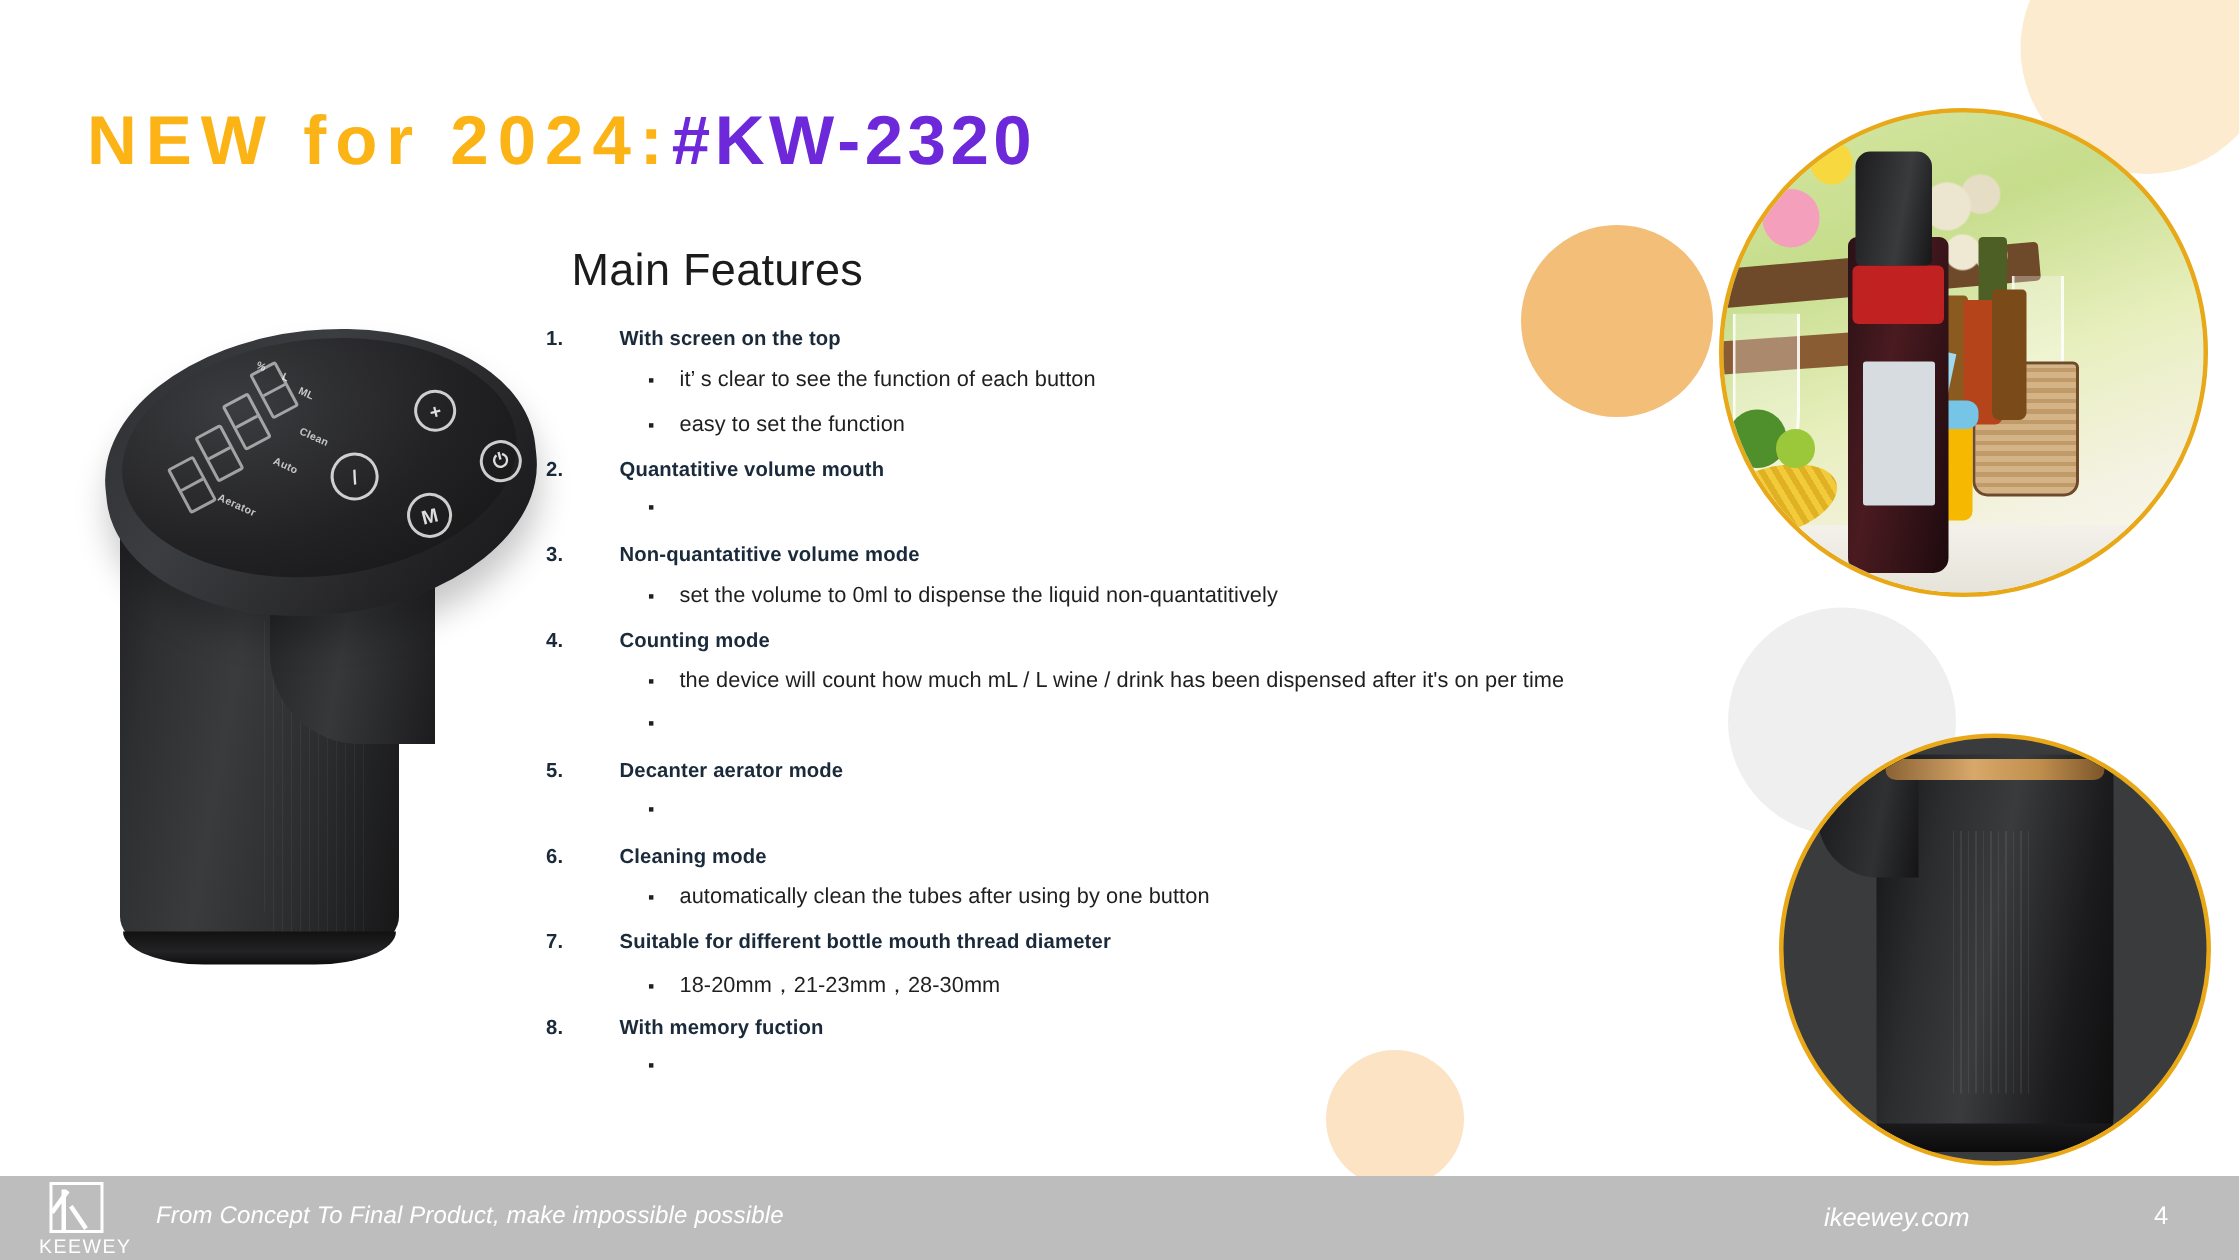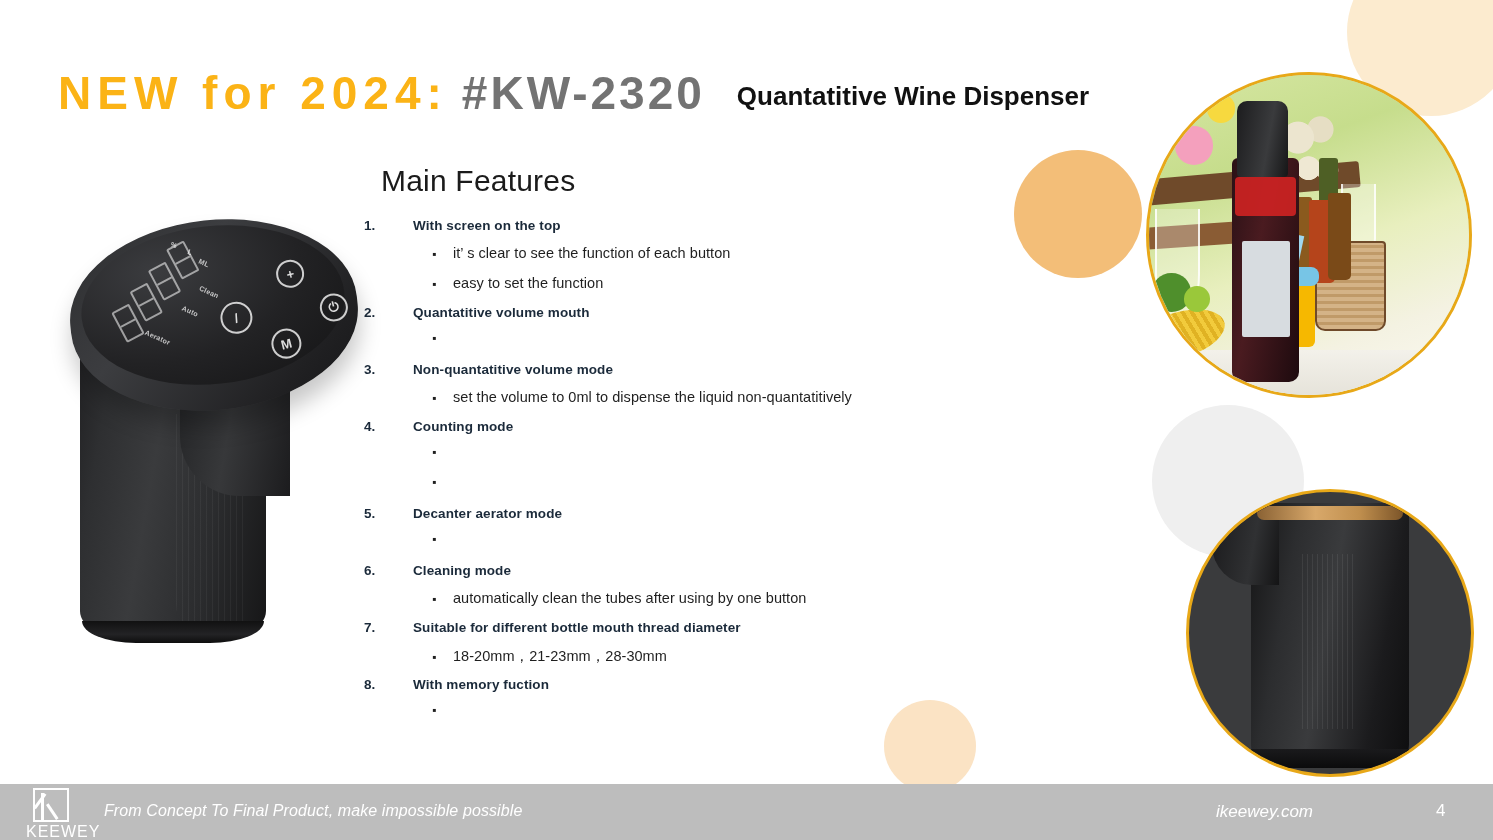--- a/index.html
+++ b/index.html
@@ -26,22 +26,22 @@
   
   #headline-row {
     position: absolute; left: 58px; top: 70px;
     display: flex; align-items: baseline; white-space: nowrap;
   }
   #title-new {
     font-size: 46px; font-weight: 700; color: #FBB316;
     letter-spacing: 6px; line-height: 1;
   }
   #title-model {
-    font-size: 46px; font-weight: 700; color: #737373;
-    letter-spacing: 3px; line-height: 1; margin-left: 14px;
+    font-size: 46px; font-weight: 700; color: #6d28d9;
+    letter-spacing: 3px; line-height: 1; margin-left: 0;
   }
   #title-subtitle {
     font-size: 26px; font-weight: 700; color: #111111;
     line-height: 1; margin-left: 32px; position: relative; top: -4px;
   }
 
   #main-features-heading {
     position: absolute; left: 381px; top: 164px;
     font-size: 30px; font-weight: 400; color: #1b1b1b;
     letter-spacing: 0.2px;
@@ -295,21 +295,21 @@
   }
   #footer-logo-mark .k-up {
     position: absolute; left: 9px; top: 3px; width: 3px; height: 18px; background: #ffffff;
     transform: rotate(36deg); transform-origin: top left;
   }
   #footer-logo-mark .k-dn {
     position: absolute; left: 11px; top: 15px; width: 3px; height: 18px; background: #ffffff;
     transform: rotate(-34deg); transform-origin: top left;
   }
   #footer-logo-text {
-    text-align: center; color: #ffffff; font-size: 16px;
+    text-align: center; color: #ffffff; font-size: 13px;
     letter-spacing: 1px; margin-top: 1px; font-weight: 400;
   }
   #footer-tagline {
     position: absolute; left: 104px; top: 18px;
     color: #ffffff; font-size: 16px; font-style: italic; letter-spacing: .1px;
   }
   #footer-website {
     position: absolute; left: 1204px; top: 18px;
     color: #ffffff; font-size: 17px; font-style: italic; margin-left: 12px;
   }
@@ -324,21 +324,20 @@
 <div id="slide">
 
   <div class="blob" id="blob-corner-cream"></div>
   <div class="blob" id="blob-orange"></div>
   <div class="blob" id="blob-gray"></div>
   <div class="blob" id="blob-peach"></div>
 
   <div id="headline-row">
     <span id="title-new">NEW for 2024:</span>
     <span id="title-model">#KW-2320</span>
-    <span id="title-subtitle">Quantatitive Wine Dispenser</span>
   </div>
 
   <div id="main-features-heading">Main Features</div>
 
   <div id="feature-list">
       <div class="feature-block">
         <div class="feature-head">
           <span class="feature-num">1.</span>
           <span class="feature-title">With screen on the top</span>
         </div>
@@ -370,20 +369,21 @@
           <span class="sub-text">set the volume to 0ml to dispense the liquid non-quantatitively</span>
         </div>
       </div>
       <div class="feature-block">
         <div class="feature-head">
           <span class="feature-num">4.</span>
           <span class="feature-title">Counting mode</span>
         </div>
         <div class="sub-item">
           <span class="sub-bullet">▪</span>
+          <span class="sub-text">the device will count how much mL / L wine / drink has been dispensed after it's on per time</span>
         </div>
         <div class="sub-item">
           <span class="sub-bullet">▪</span>
         </div>
       </div>
       <div class="feature-block">
         <div class="feature-head">
           <span class="feature-num">5.</span>
           <span class="feature-title">Decanter aerator mode</span>
         </div>

